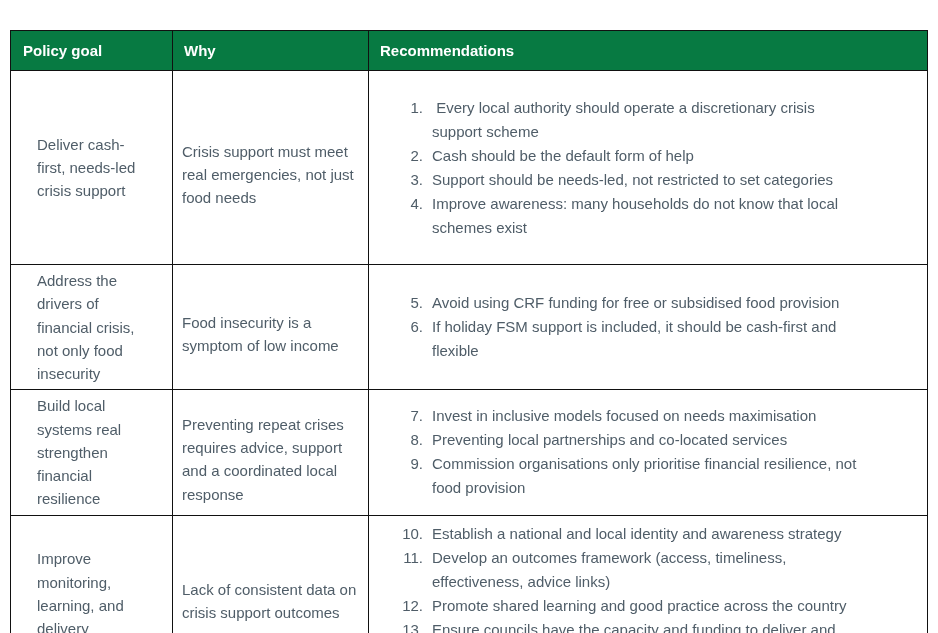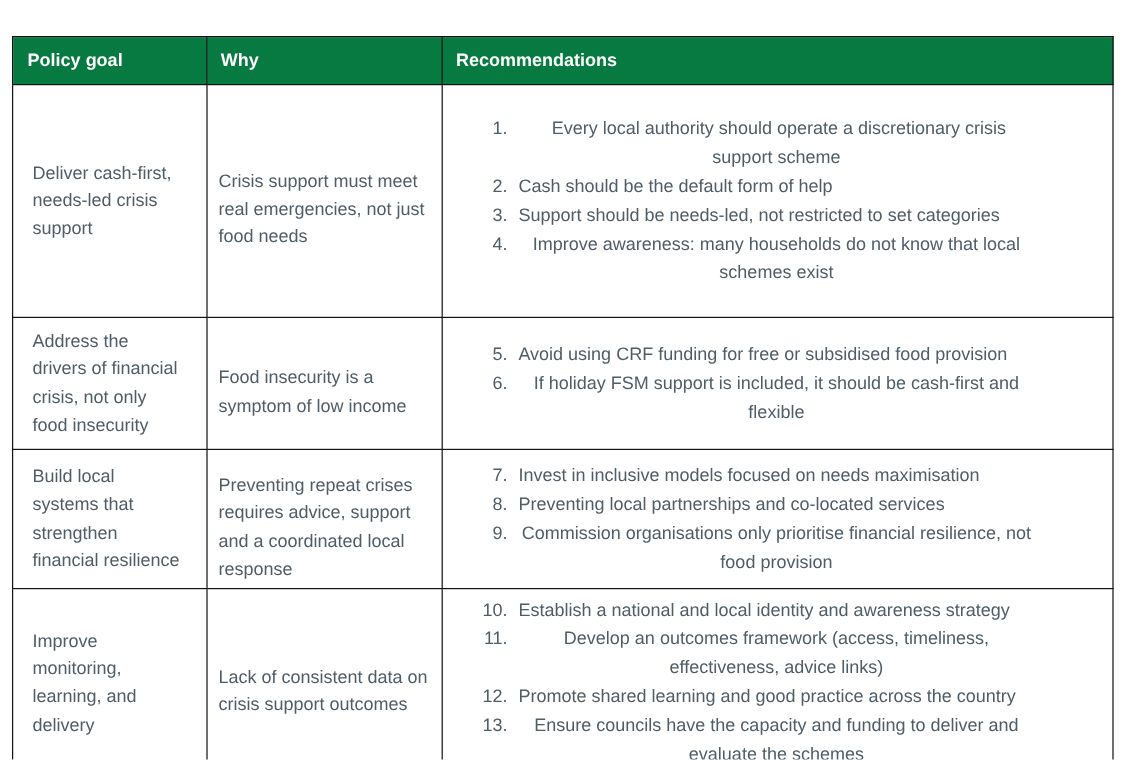--- a/index.html
+++ b/index.html
@@ -39,21 +39,21 @@
     padding: 0 8px 0 11px;
   }
   th.hcell.first { padding-left: 12px; }
   td {
     vertical-align: middle;
     color: var(--body-text, #4f5d68);
     font-size: 15px;
     background: #ffffff;
   }
   td.goal-cell {
-    padding: 4px 22px 4px 16px;
+    padding: 4px 22px 4px 26px;
     line-height: 1.55;
   }
   td.why-cell {
     padding: 18px 11px 4px 9px;
     line-height: 1.55;
   }
   td.recs-cell {
     padding: 4px 8px 4px 20px;
   }
   tr.row-1 { height: 194px; }
@@ -67,21 +67,20 @@
   }
   .rec-num {
     flex: 0 0 34px;
     text-align: right;
     margin-right: 9px;
     white-space: nowrap;
   }
   .rec-text {
     white-space: pre-wrap;
     max-width: 430px;
-    text-align: center;
   }
 </style>
 </head>
 <body>
 
 <div class="page">
   <table class="policy-table">
     <colgroup>
       <col style="width:162px">
       <col style="width:196px">
@@ -125,21 +124,21 @@
             <span class="rec-num">5.</span>
             <span class="rec-text">Avoid using CRF funding for free or subsidised food provision</span>
           </div>
           <div class="rec-item">
             <span class="rec-num">6.</span>
             <span class="rec-text">If holiday FSM support is included, it should be cash-first and flexible</span>
           </div>
         </td>
       </tr>
       <tr class="row-3">
-        <td class="goal-cell">Build local systems that strengthen financial resilience</td>
+        <td class="goal-cell">Build local systems real strengthen financial resilience</td>
         <td class="why-cell">Preventing repeat crises requires advice, support and a coordinated local response</td>
         <td class="recs-cell">
           <div class="rec-item">
             <span class="rec-num">7.</span>
             <span class="rec-text">Invest in inclusive models focused on needs maximisation</span>
           </div>
           <div class="rec-item">
             <span class="rec-num">8.</span>
             <span class="rec-text">Preventing local partnerships and co-located services</span>
           </div>

